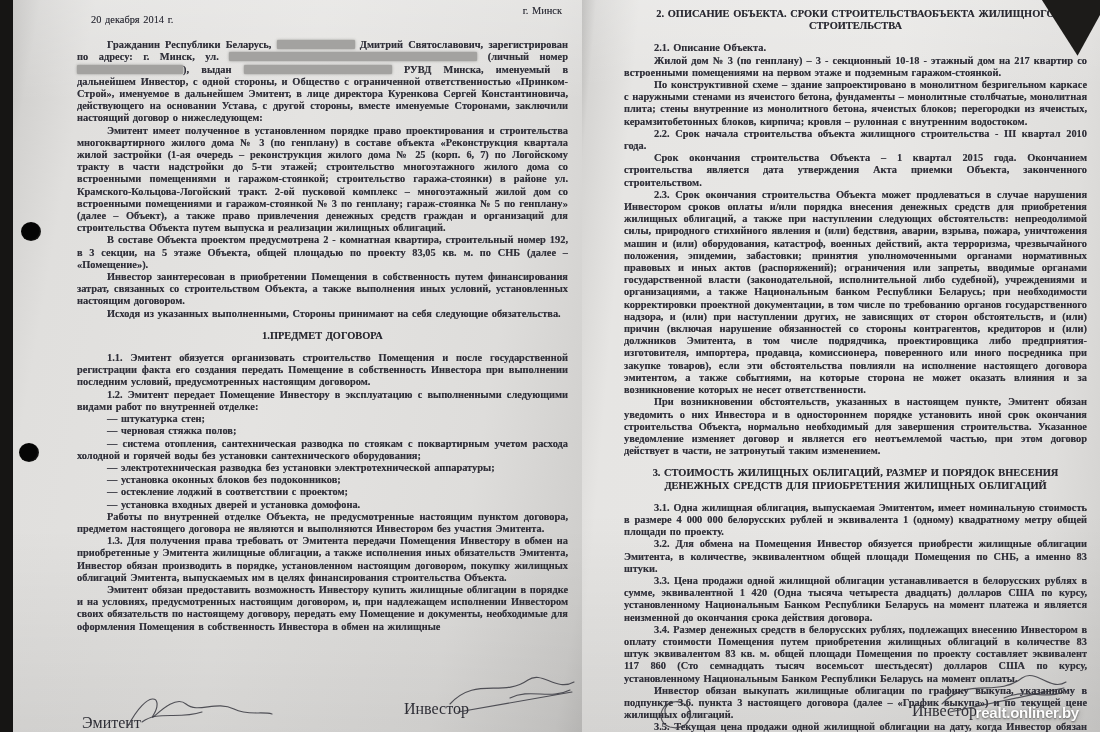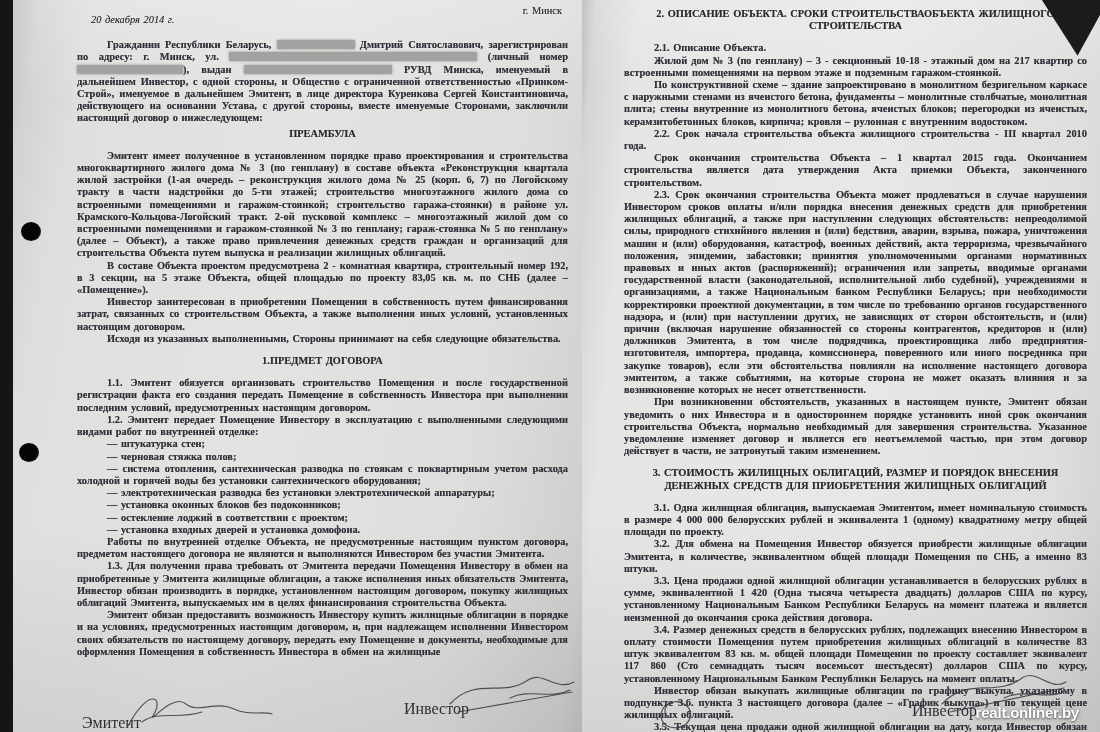--- a/index.html
+++ b/index.html
@@ -19,21 +19,21 @@
       linear-gradient(180deg, rgba(255,255,255,0.22) 0%, rgba(255,255,255,0) 14%, rgba(0,0,0,0) 72%, rgba(0,0,0,0.07) 100%),
       linear-gradient(100deg,#bdbcba 0%,#d3d2d0 4%,#e0dfdd 12%,#e4e3e1 45%,#dedddb 78%,#cfcecc 96%,#c3c2c0 100%);
   }
   .page-right {
     left:582px; width:518px; padding:5px 13px 0 42px;
     background:
       linear-gradient(180deg, rgba(255,255,255,0.18) 0%, rgba(255,255,255,0) 12%, rgba(0,0,0,0) 70%, rgba(0,0,0,0.08) 100%),
       linear-gradient(95deg,#b6b5b3 0%,#d6d5d3 2.5%,#e6e5e3 10%,#e8e7e5 55%,#dfdedc 88%,#d2d1cf 100%);
   }
   .date-row { display:flex; justify-content:space-between; text-indent:0; margin:0 0 13px 0; padding-right:6px; }
-  .date-row .date { margin-top:9px; margin-left:14px;font-style:italic; }
+  .date-row .date { margin-top:9px; margin-left:14px; }
   .doc-p { margin:0; text-indent:30px;font-weight:bold; }
   .doc-h { font-weight:700; text-align:center; text-indent:0; margin:10px 22px; color:#2a2a32; }
   .page .doc-h:first-child { margin-top:3px; }
   .redact {
     display:inline-block; height:9px; border-radius:1px; background:#a3a2a0;
     box-shadow:0 0 2.5px rgba(130,130,128,0.9); position:relative; top:1px;
   }
   .hole {
     position:absolute; width:20px; height:19px; border-radius:50%;
     background:radial-gradient(circle at 46% 46%, #050505 58%, #2e2d2b 82%, rgba(70,70,68,0) 100%);
@@ -57,21 +57,20 @@
 
 <div class="scene">
 
   <div class="page page-left">
     <div class="date-row">
       <span class="date">20 декабря 2014 г.</span>
       <span>г. Минск</span>
     </div>
     <div class="doc-p" id="intro-para">Гражданин Республики Беларусь, <span class="redact" style="width: 78px;"></span> Дмитрий Святославович, зарегистрирован по адресу: г. Минск, ул. <span class="redact" style="width: 248px;"></span> (личный номер <span class="redact" style="width: 106px;"></span>), выдан <span class="redact" style="width: 148px;"></span> РУВД Минска, именуемый в дальнейшем Инвестор, с одной стороны, и Общество с ограниченной ответственностью «Принком-Строй», именуемое в дальнейшем Эмитент, в лице директора Куренкова Сергей Константиновича, действующего на основании Устава, с другой стороны, вместе именуемые Сторонами, заключили настоящий договор о нижеследующем:</div>
     <div id="left-blocks">
-        <div class="doc-h">ПРЕАМБУЛА</div>
         <div class="doc-p">Эмитент имеет полученное в установленном порядке право проектирования и строительства многоквартирного жилого дома № 3 (по генплану) в составе объекта «Реконструкция квартала жилой застройки (1-ая очередь – реконструкция жилого дома № 25 (корп. 6, 7) по Логойскому тракту в части надстройки до 5-ти этажей; строительство многоэтажного жилого дома со встроенными помещениями и гаражом-стоянкой; строительство гаража-стоянки) в районе ул. Крамского-Кольцова-Логойский тракт. 2-ой пусковой комплекс – многоэтажный жилой дом со встроенными помещениями и гаражом-стоянкой № 3 по генплану; гараж-стоянка № 5 по генплану» (далее – Объект), а также право привлечения денежных средств граждан и организаций для строительства Объекта путем выпуска и реализации жилищных облигаций.</div>
         <div class="doc-p">В составе Объекта проектом предусмотрена 2 - комнатная квартира, строительный номер 192, в 3 секции, на 5 этаже Объекта, общей площадью по проекту 83,05 кв. м. по СНБ (далее – «Помещение»).</div>
         <div class="doc-p">Инвестор заинтересован в приобретении Помещения в собственность путем финансирования затрат, связанных со строительством Объекта, а также выполнения иных условий, установленных настоящим договором.</div>
         <div class="doc-p">Исходя из указанных выполненными, Стороны принимают на себя следующие обязательства.</div>
         <div class="doc-h">1.ПРЕДМЕТ ДОГОВОРА</div>
         <div class="doc-p">1.1. Эмитент обязуется организовать строительство Помещения и после государственной регистрации факта его создания передать Помещение в собственность Инвестора при выполнении последним условий, предусмотренных настоящим договором.</div>
         <div class="doc-p">1.2. Эмитент передает Помещение Инвестору в эксплуатацию с выполненными следующими видами работ по внутренней отделке:</div>
         <div class="doc-p">— штукатурка стен;</div>
         <div class="doc-p">— черновая стяжка полов;</div>
         <div class="doc-p">— система отопления, сантехническая разводка по стоякам с поквартирным учетом расхода холодной и горячей воды без установки сантехнического оборудования;</div>

